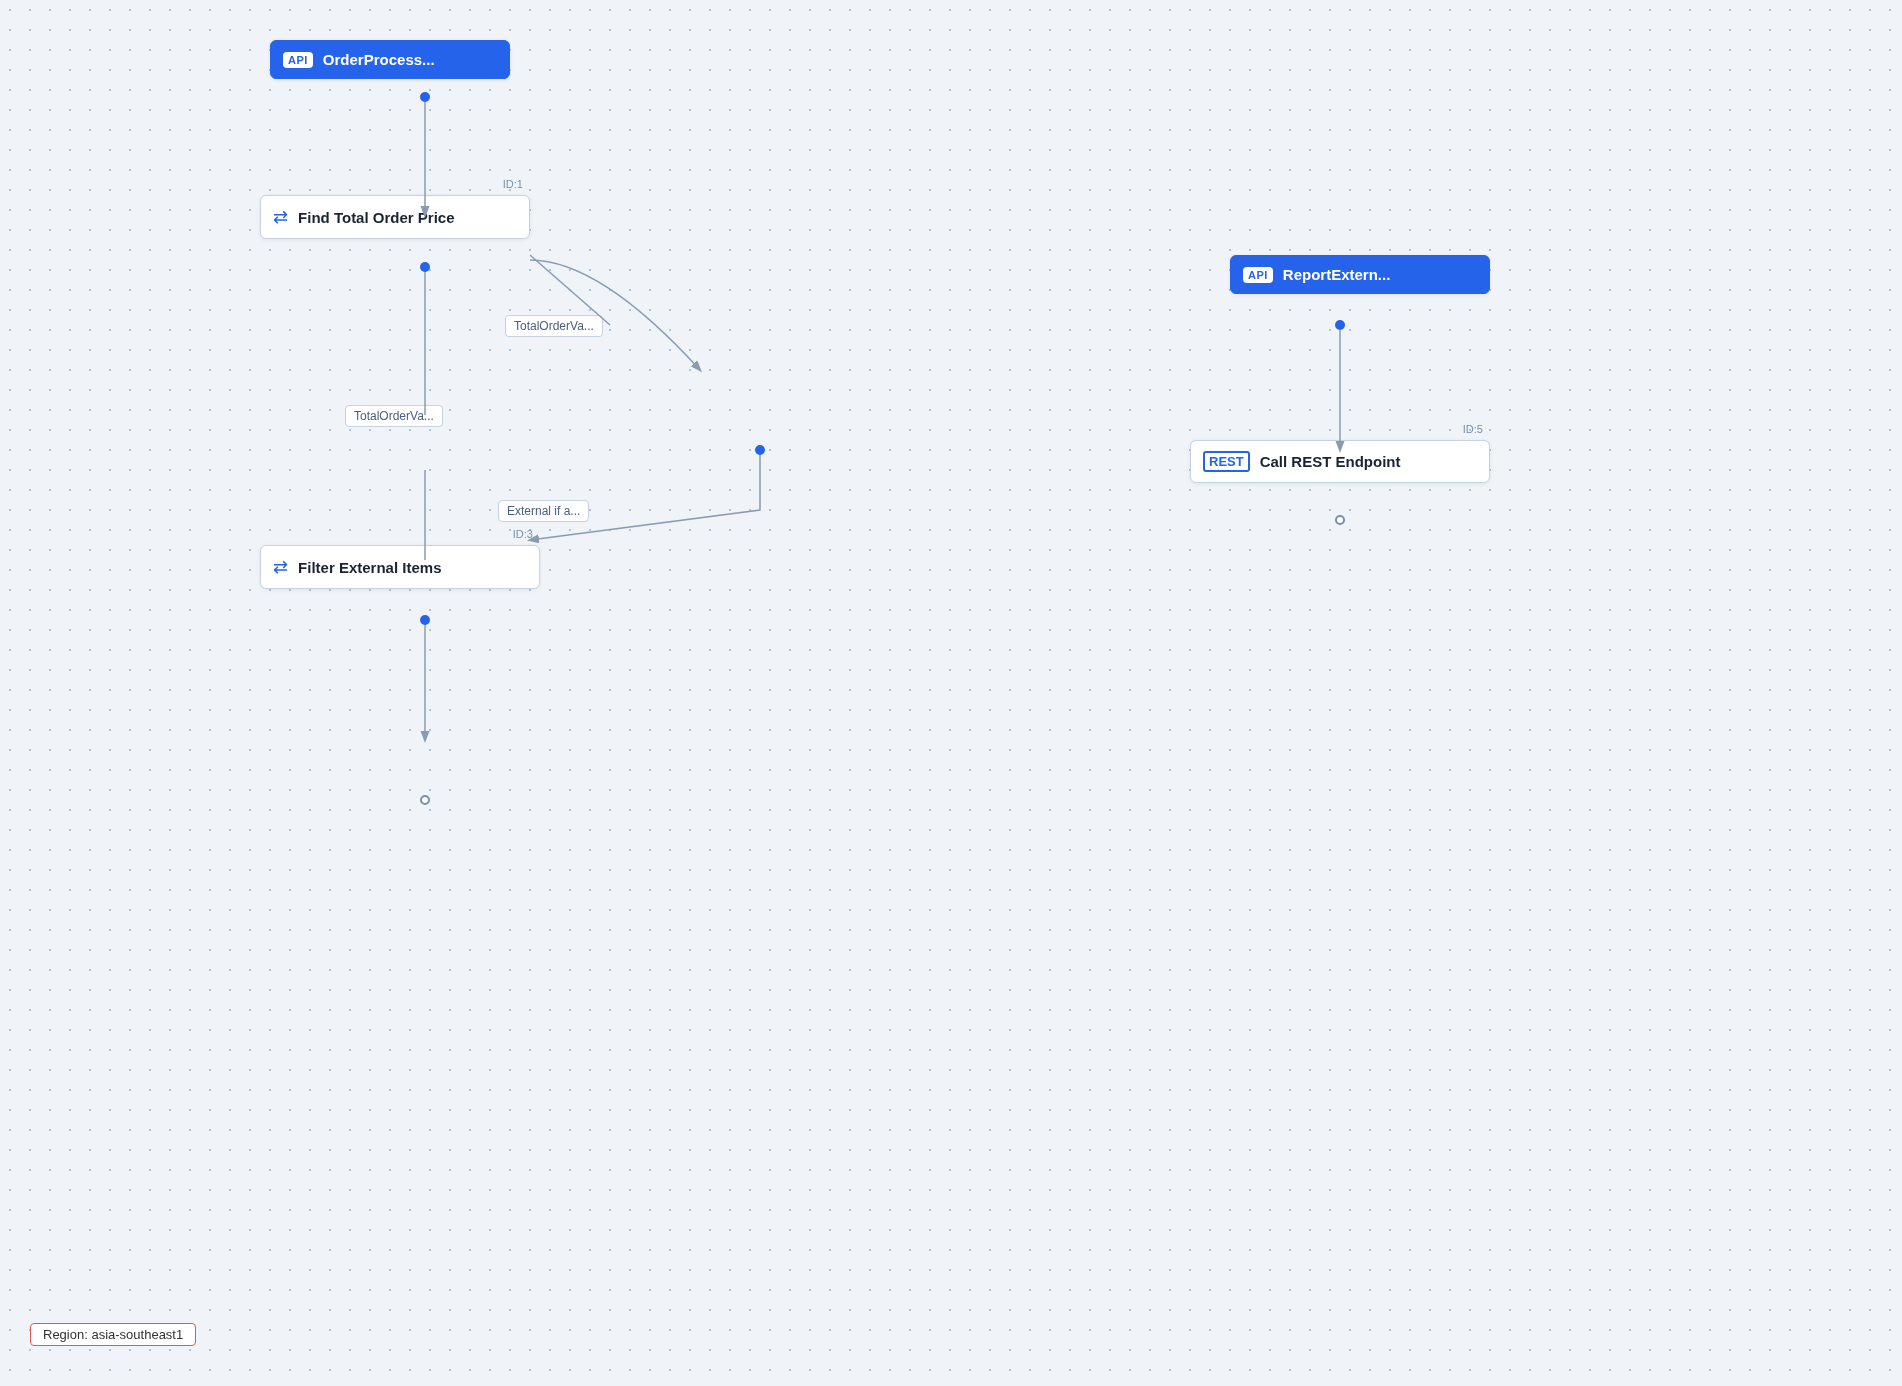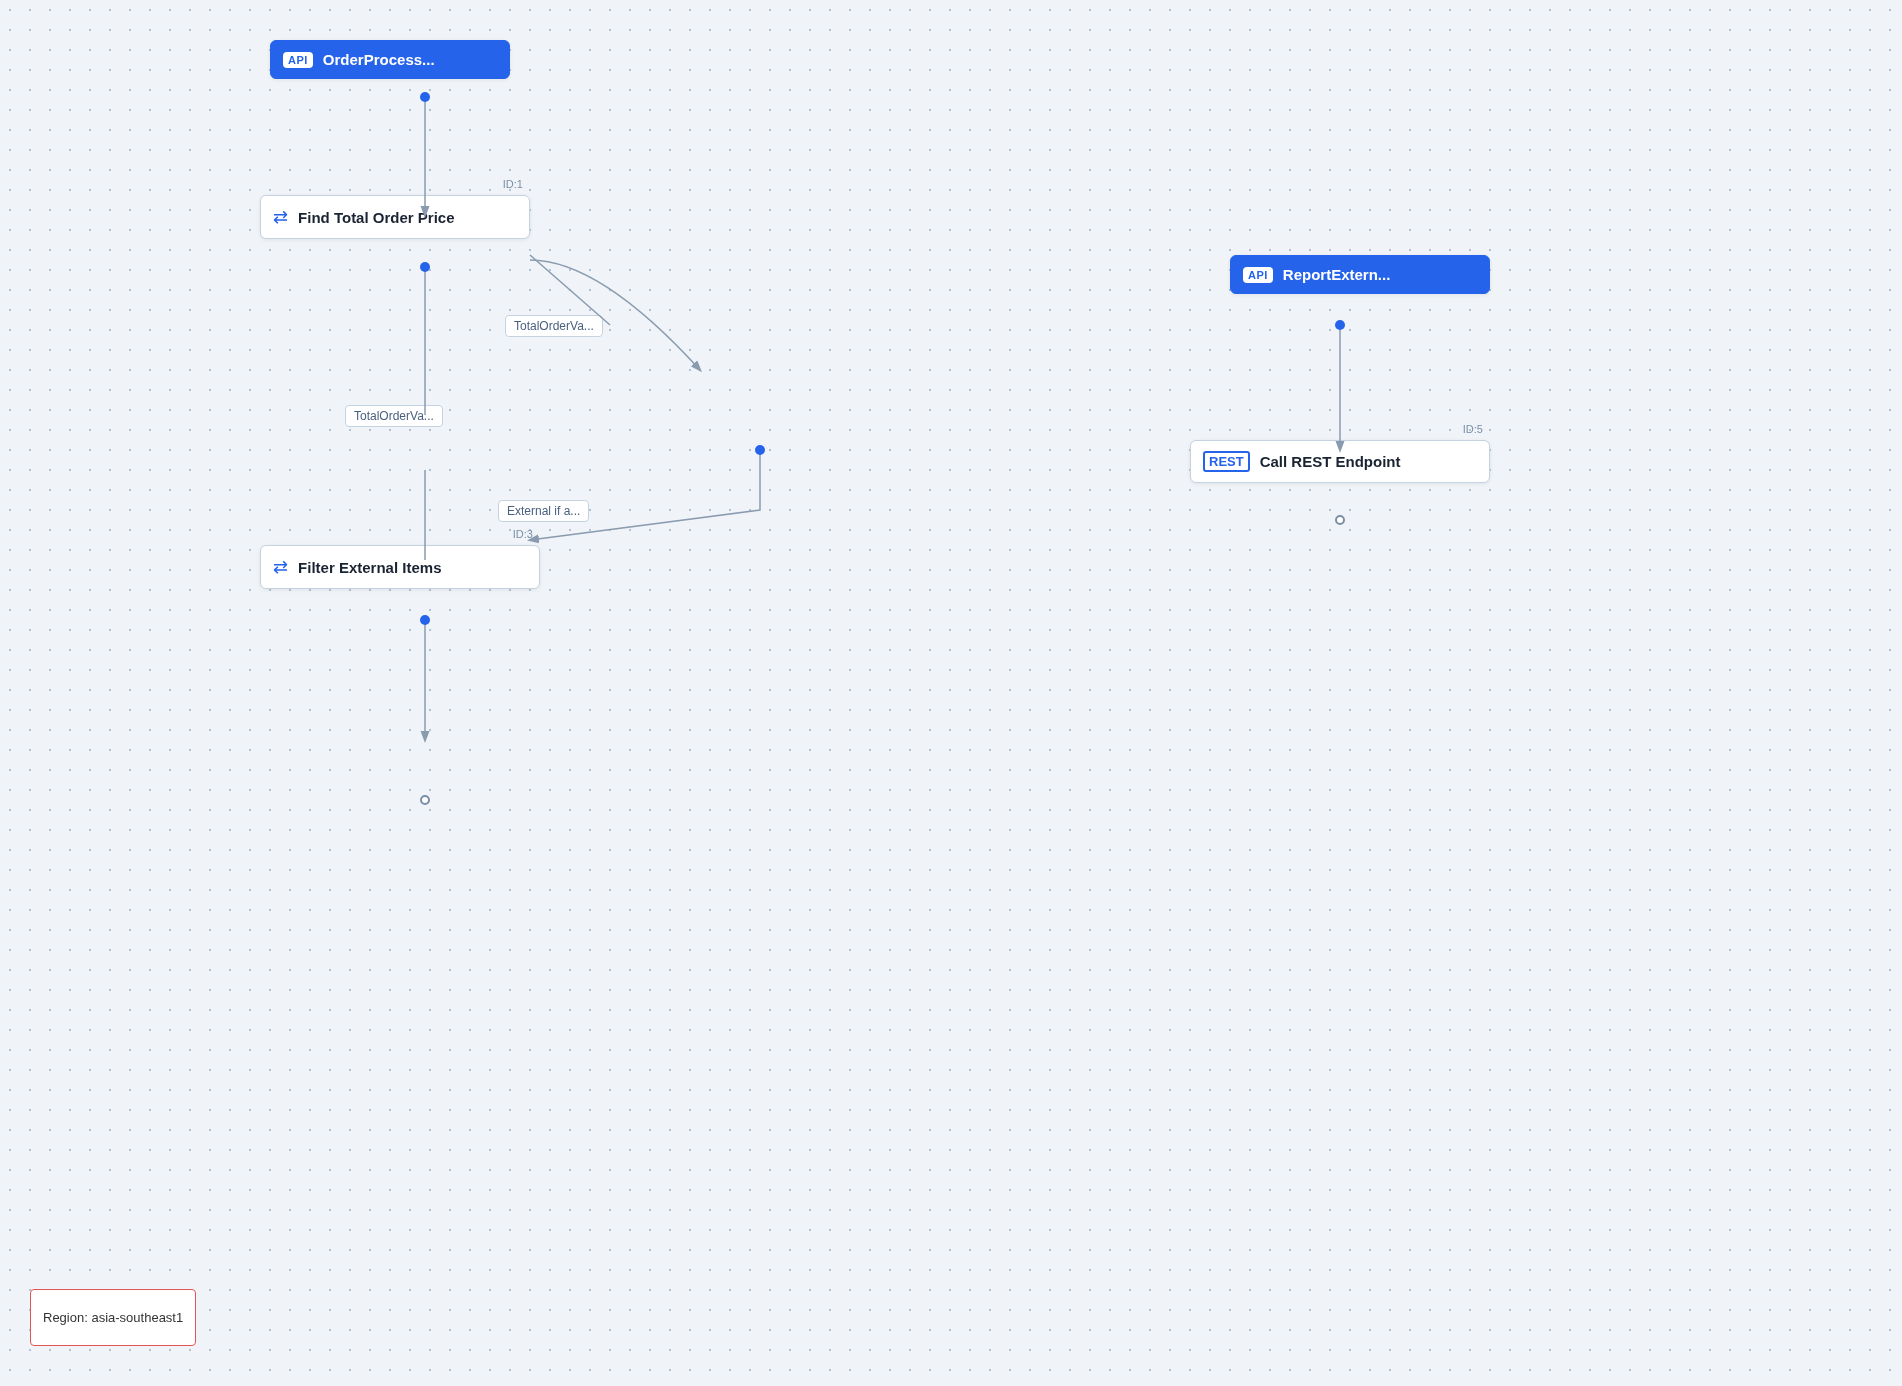--- a/index.html
+++ b/index.html
@@ -145,21 +145,21 @@
       z-index: 3;
     }
 
     
     .region-badge {
       position: absolute;
       bottom: 40px;
       left: 30px;
       border: 1.5px solid #e05555;
       border-radius: 4px;
-      padding: 20px 12px;
+      padding: 3px 12px;
       font-size: 13px;
       color: #333;
       background: #fff;
       z-index: 10;
     }
 
     svg.arrows {
       position: absolute;
       inset: 0;
       width: 100%;

